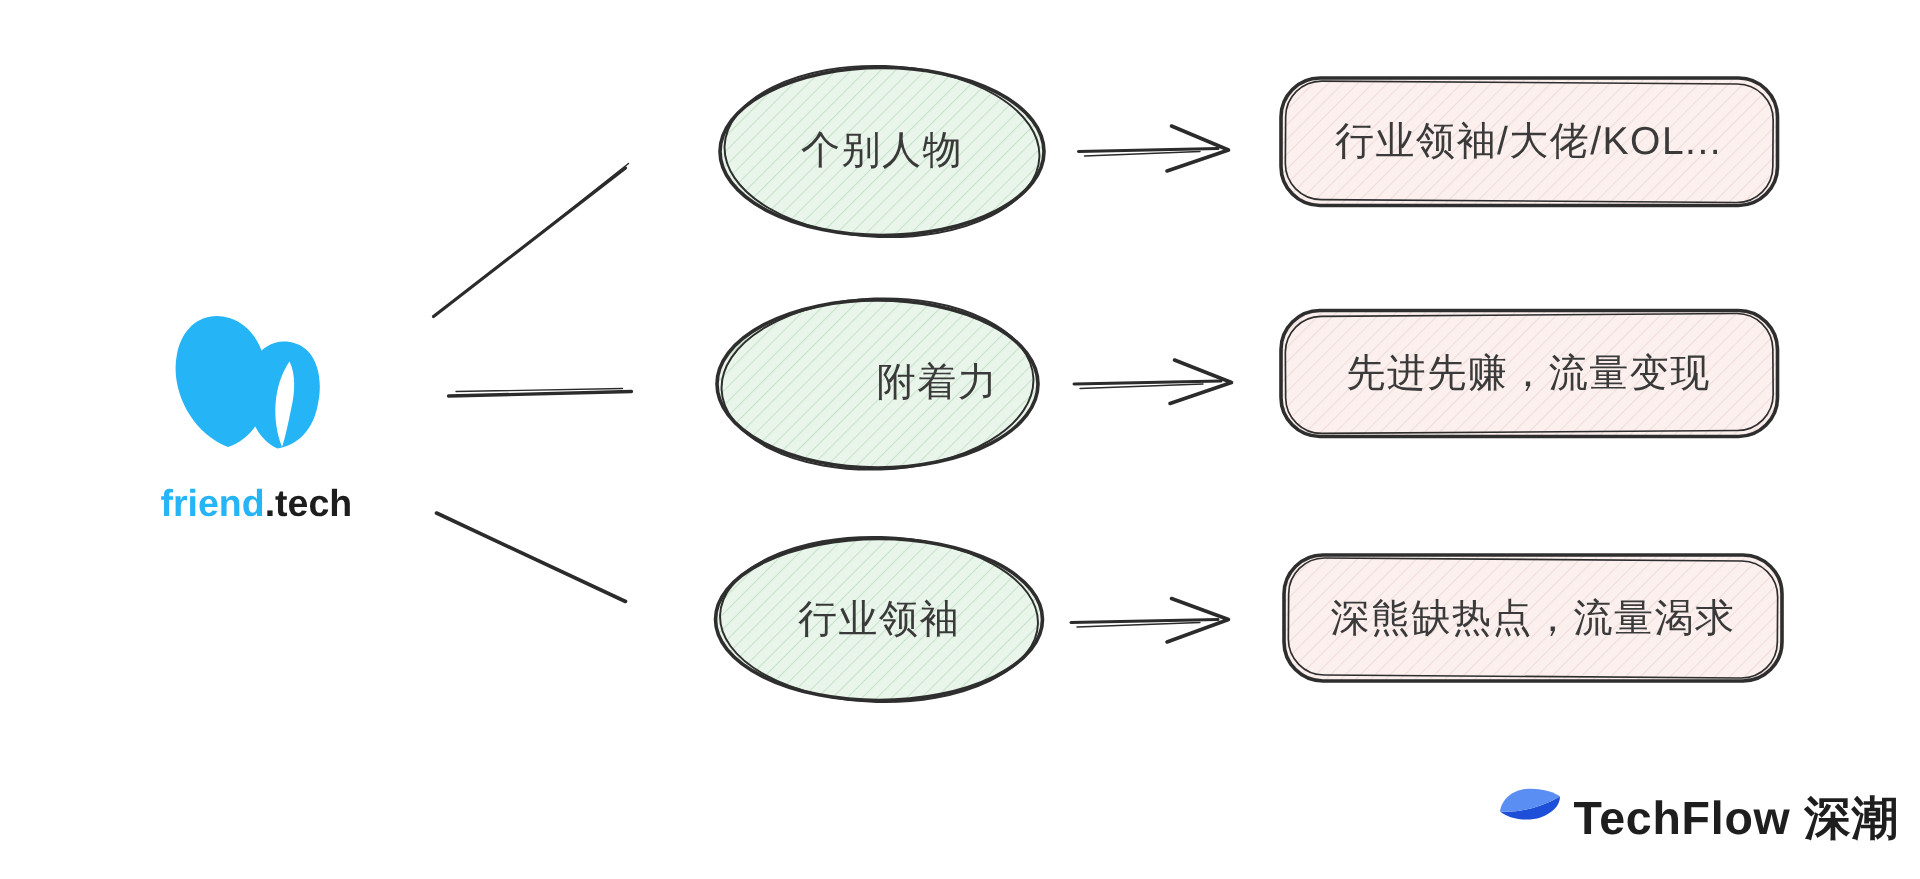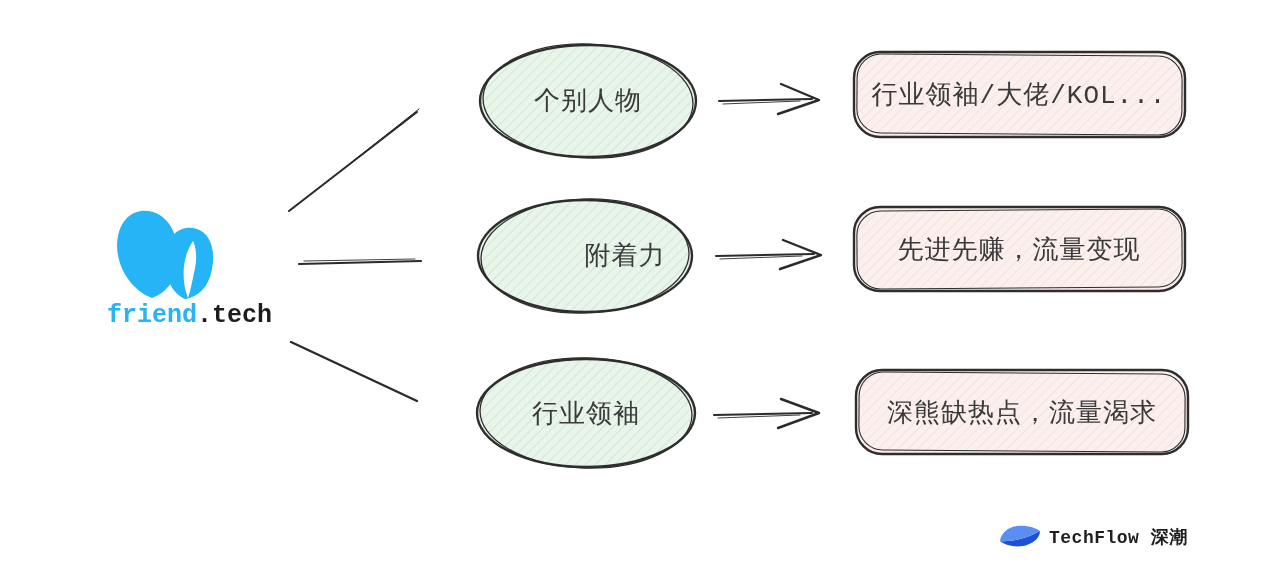--- a/index.html
+++ b/index.html
@@ -1,36 +1,36 @@
 <!DOCTYPE html>
 <html><head>
 <meta charset="utf-8">
 <style>
   html,body { margin:0; padding:0; background:#ffffff; }
   .canvas {
     position:relative; width:1280px; height:586px; background:#ffffff;
     overflow:hidden;
-    font-family:Liberation Mono, monospace;
+    font-family:Liberation Sans, sans-serif;
   }
   .svg-layer { position:absolute; left:0; top:0; }
   .label {
     position:absolute; transform:translate(-50%,-50%);
     color:#3a3a3a; font-size:26px; font-weight:500;
     letter-spacing:1px; white-space:nowrap; text-align:center;
   }
   .brand-wordmark {
-    position:absolute; left:107px; top:301px; width:116px;
+    position:absolute; left:107px; top:322px; width:116px;
     font-size:25px; font-weight:bold; letter-spacing:0px;
     white-space:nowrap; text-align:center;
   }
   .brand-wordmark .blue { color:#25b4f5; }
   .brand-wordmark .dark { color:#1d1d1d; }
   .footer-brand {
     position:absolute; left:1049px; top:525px;
-    font-size:18px; font-weight:bold; color:#1e1e1e;
+    font-size:31px; font-weight:bold; color:#1e1e1e;
     letter-spacing:0.5px; white-space:nowrap;
   }
 </style>
 </head>
 <body>
 
 <div class="canvas">
 
   <svg class="svg-layer" width="1280" height="586" viewBox="0 0 1280 586">
     <defs>

